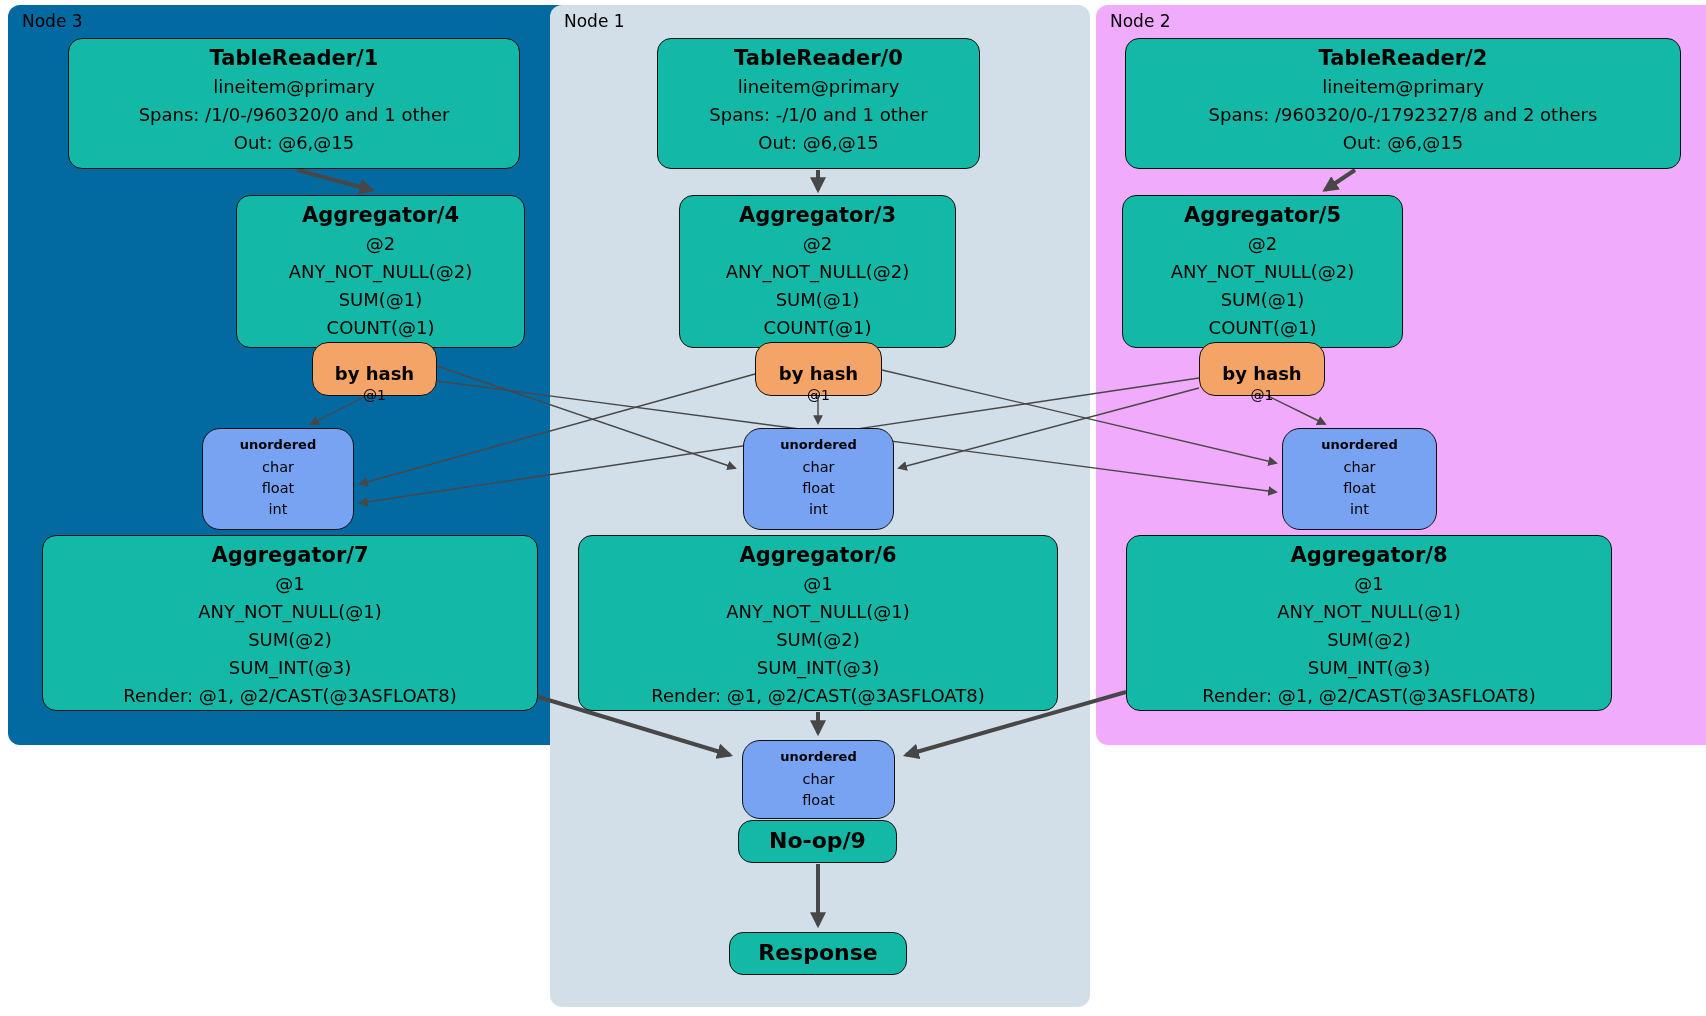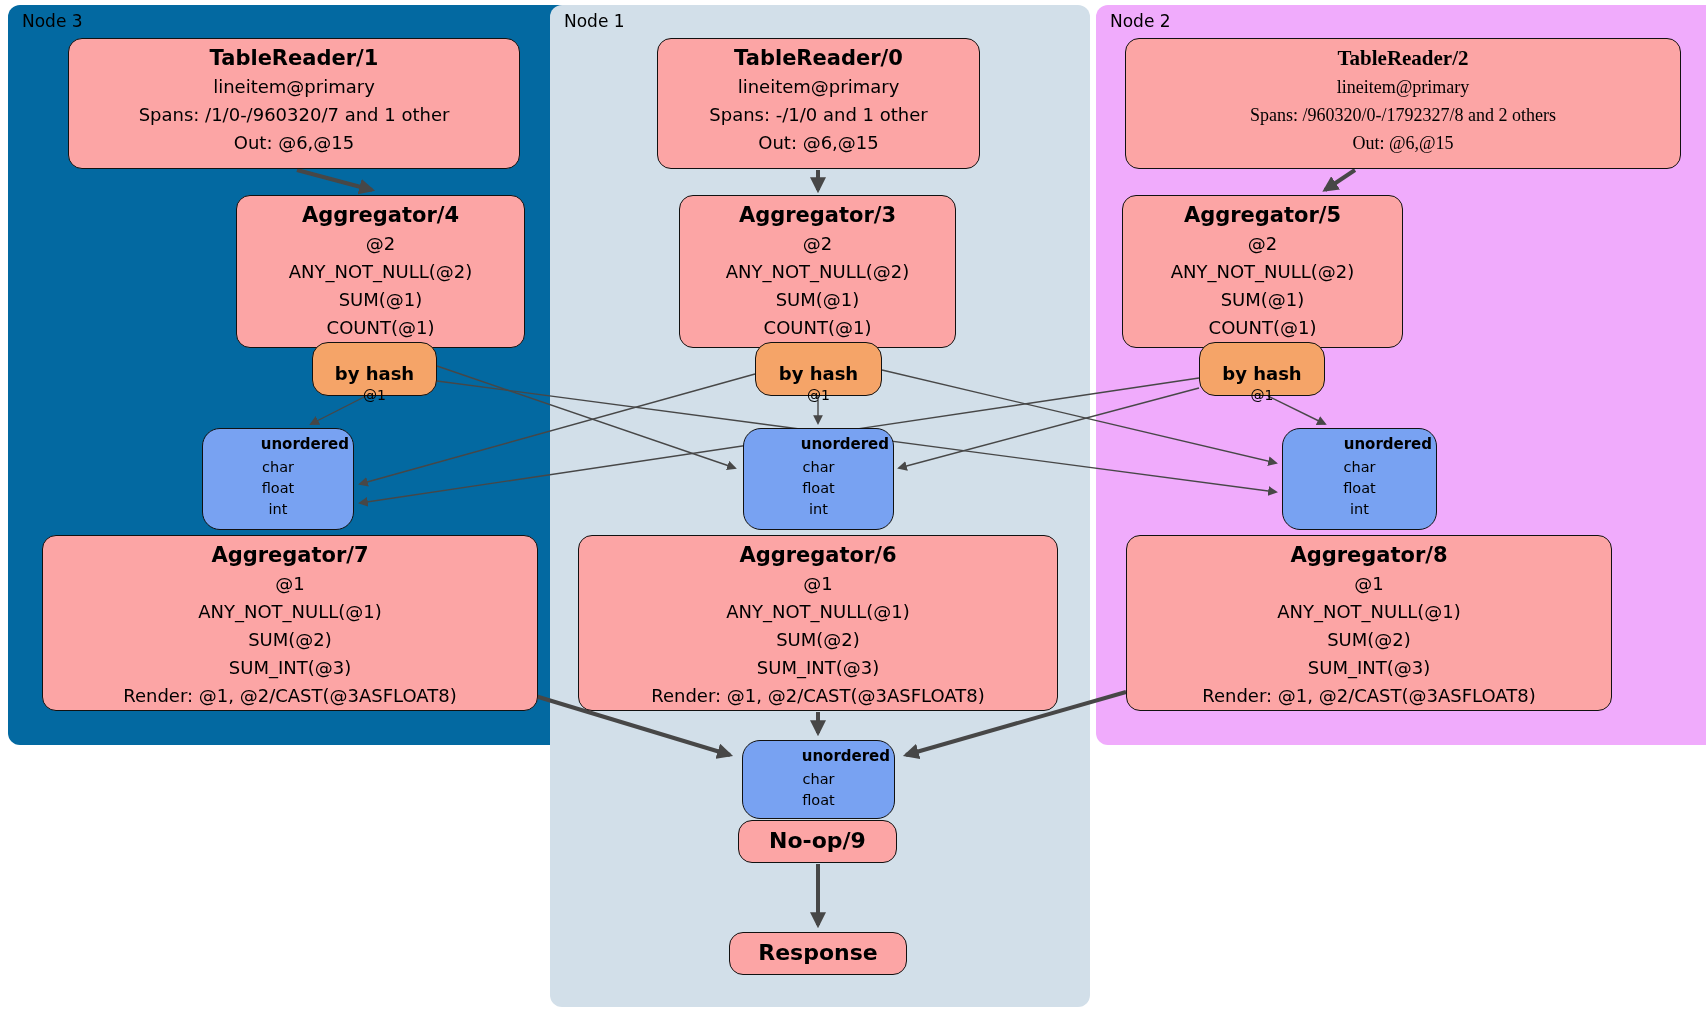--- a/index.html
+++ b/index.html
@@ -10,61 +10,61 @@
   }
   .grp{position:absolute;border-radius:12px;z-index:0;}
   .grp-label{position:absolute;left:14px;top:6px;font-size:17px;z-index:1;}
   #grp-node3{left:8px;top:5px;width:630px;height:740px;background:#0369a1;}
   #grp-node1{left:550px;top:5px;width:540px;height:1002px;background:#d2dfe9;}
   #grp-node2{left:1096px;top:5px;width:700px;height:740px;background:#f0abfc;}
 
   .edges{position:absolute;left:0;top:0;z-index:1;pointer-events:none;}
 
   .box{
-    position:absolute;background:#fca5a5;border:1.5px solid #111;
+    position:absolute;background:#14b8a6;border:1.5px solid #111;
     border-radius:14px;text-align:center;box-sizing:border-box;
     font-size:18px;line-height:28px;padding:4px 6px;z-index:2;
   }
   .box .bt{font-weight:bold;font-size:21px;line-height:30px;white-space:nowrap;}
   .box .bl{white-space:nowrap;}
 
   .hash{
     position:absolute;background:#f5a468;border:1.5px solid #111;
     border-radius:16px;text-align:center;box-sizing:border-box;
     font-size:14px;line-height:18px;padding:18px 4px;z-index:3;
   }
   .hash .bt{font-weight:bold;font-size:18px;line-height:25px;}
 
   .sync{
     position:absolute;background:#78a2f2;border:1.5px solid #111;
     border-radius:18px;text-align:center;box-sizing:border-box;
     font-size:14.5px;line-height:21px;padding:3px 4px;z-index:2;
   }
-  .sync .bt{font-weight:bold;font-size:15px;line-height:25px;text-align:right;}
+  .sync .bt{font-weight:bold;font-size:13px;line-height:25px;}
 
   .single{padding-top:5px;}
   .single .bt{font-size:22px;line-height:30px;}
 
   
   #tr1{left:68px;top:38px;width:452px;height:131px;}
   #agg4{left:236px;top:195px;width:289px;height:153px;}
   #hash3{left:312px;top:342px;width:125px;height:54px;}
   #sync3{left:202px;top:428px;width:152px;height:102px;}
   #agg7{left:42px;top:535px;width:496px;height:176px;}
 
   #tr0{left:657px;top:38px;width:323px;height:131px;}
   #agg3{left:679px;top:195px;width:277px;height:153px;}
   #hash1{left:755px;top:342px;width:127px;height:54px;}
   #sync1{left:743px;top:428px;width:151px;height:102px;}
   #agg6{left:578px;top:535px;width:480px;height:176px;}
   #syncFinal{left:742px;top:740px;width:153px;height:79px;}
   #noop{left:738px;top:820px;width:159px;height:43px;}
   #response{left:729px;top:932px;width:178px;height:43px;}
 
-  #tr2{left:1125px;top:38px;width:556px;height:131px;font-family:Liberation Serif, serif;}
+  #tr2{left:1125px;top:38px;width:556px;height:131px;}
   #agg5{left:1122px;top:195px;width:281px;height:153px;}
   #hash2{left:1199px;top:342px;width:126px;height:54px;}
   #sync2{left:1282px;top:428px;width:155px;height:102px;}
   #agg8{left:1126px;top:535px;width:486px;height:176px;}
 </style>
 </head>
 <body>
 
 <div id="canvas">
 
@@ -105,21 +105,21 @@
       <line x1="755" y1="374" x2="360" y2="484" marker-end="url(#ahS)"></line>
       <line x1="882" y1="370" x2="1276" y2="463" marker-end="url(#ahS)"></line>
       <line x1="1199" y1="378" x2="360" y2="503" marker-end="url(#ahS)"></line>
       <line x1="1199" y1="388" x2="899" y2="468" marker-end="url(#ahS)"></line>
     </g>
   </svg>
 
   <div class="box" id="tr1">
     <div class="bt">TableReader/1</div>
     <div class="bl">lineitem@primary</div>
-    <div class="bl">Spans: /1/0-/960320/7 and 1 other</div>
+    <div class="bl">Spans: /1/0-/960320/0 and 1 other</div>
     <div class="bl">Out: @6,@15</div>
   </div>
   <div class="box" id="agg4">
     <div class="bt">Aggregator/4</div>
     <div class="bl">@2</div>
     <div class="bl">ANY_NOT_NULL(@2)</div>
     <div class="bl">SUM(@1)</div>
     <div class="bl">COUNT(@1)</div>
   </div>
   <div class="hash" id="hash3">

